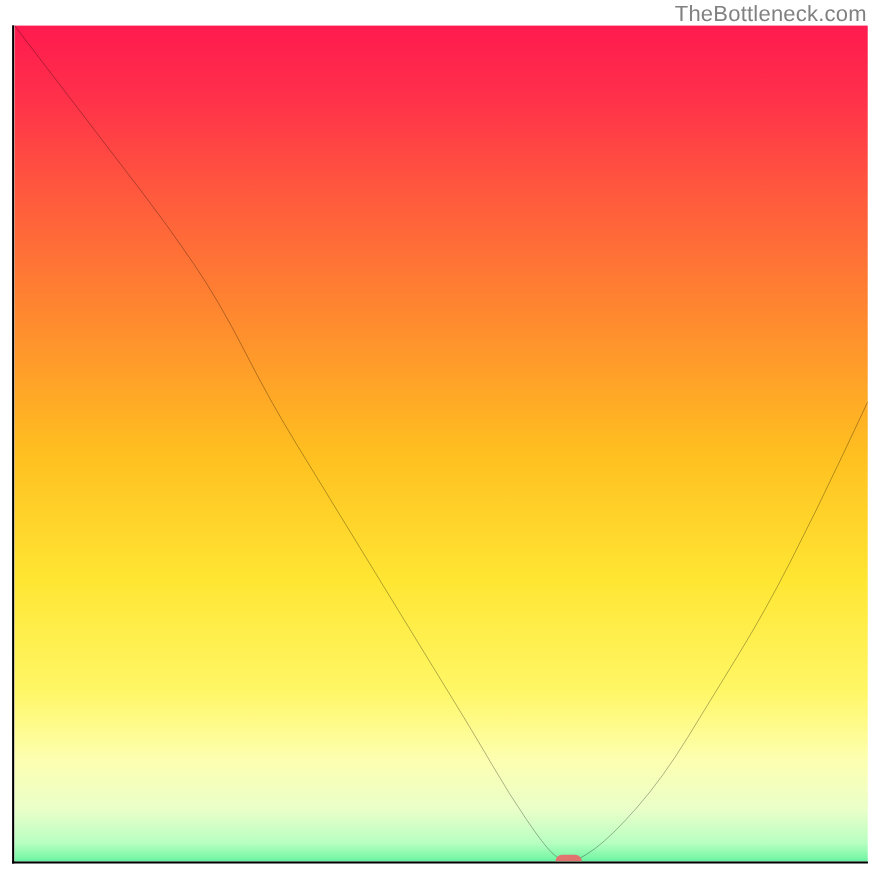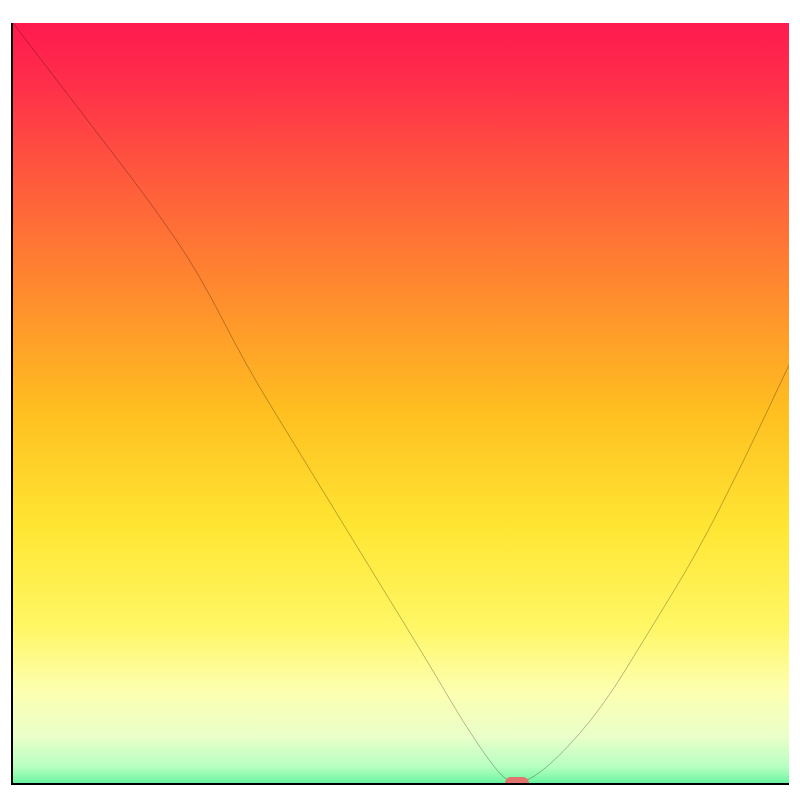--- a/index.html
+++ b/index.html
@@ -54,20 +54,21 @@
     inset: 0;
     width: 100%;
     height: 100%;
   }
 </style>
 </head>
 <body>
 
 <div class="frame">
 
+  <div class="watermark">TheBottleneck.com</div>
 
   <div class="plot-area">
 
     <svg class="gradient-bg" viewBox="0 0 100 100" preserveAspectRatio="none">
       <defs>
         <linearGradient id="bg-grad" x1="0" y1="0" x2="0" y2="1">
             <stop offset="0%" stop-color="#ff1a4f"></stop>
             <stop offset="8%" stop-color="#ff2f4a"></stop>
             <stop offset="20%" stop-color="#ff5a3d"></stop>
             <stop offset="35%" stop-color="#ff8c2e"></stop>

